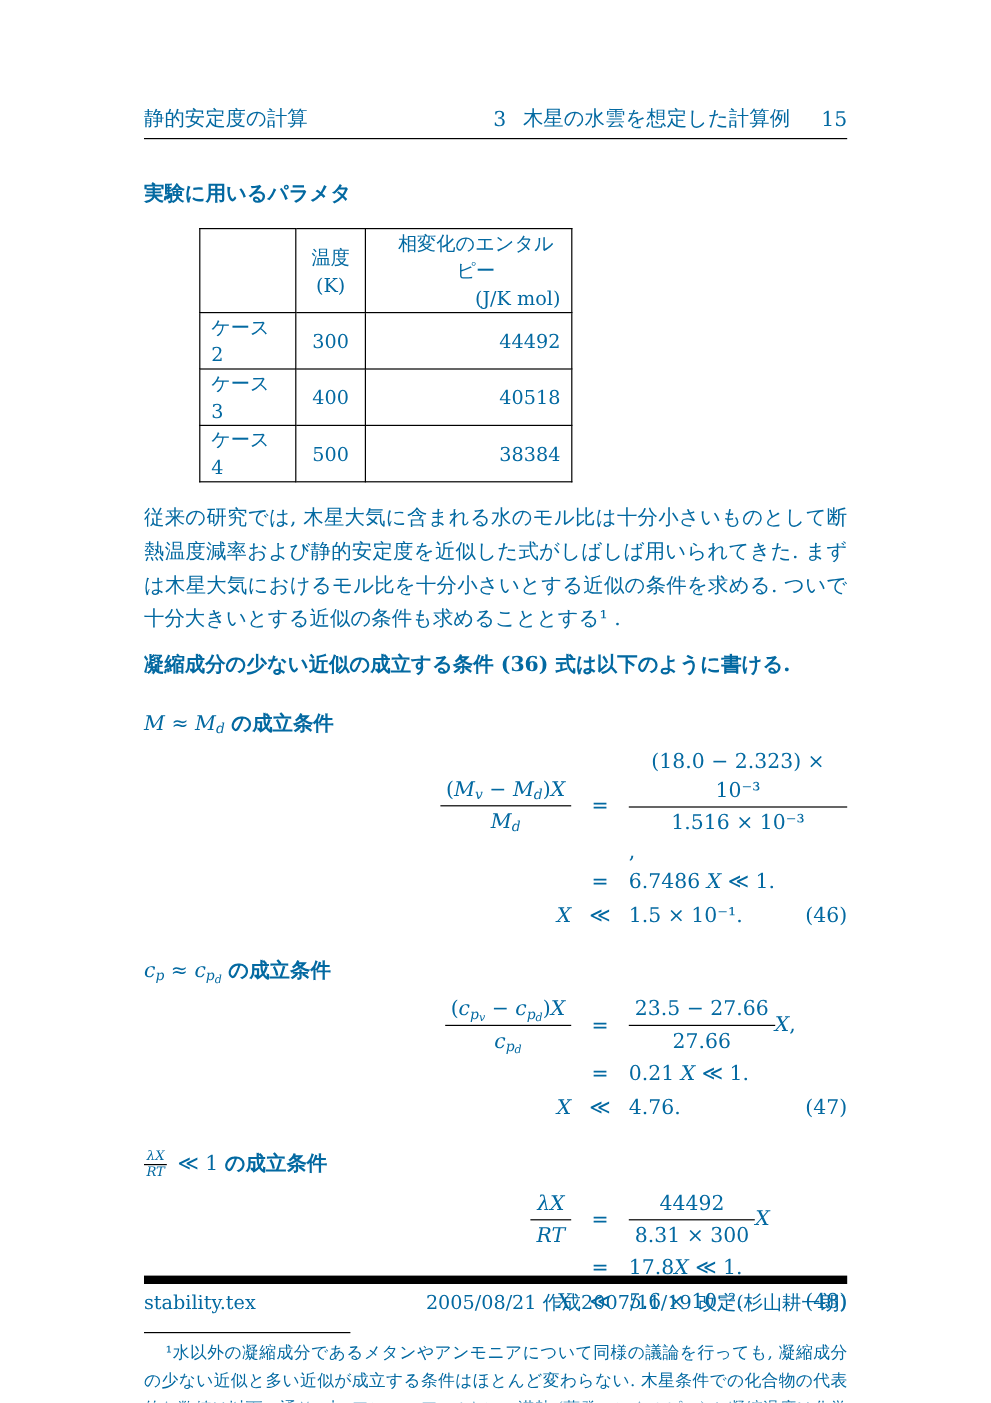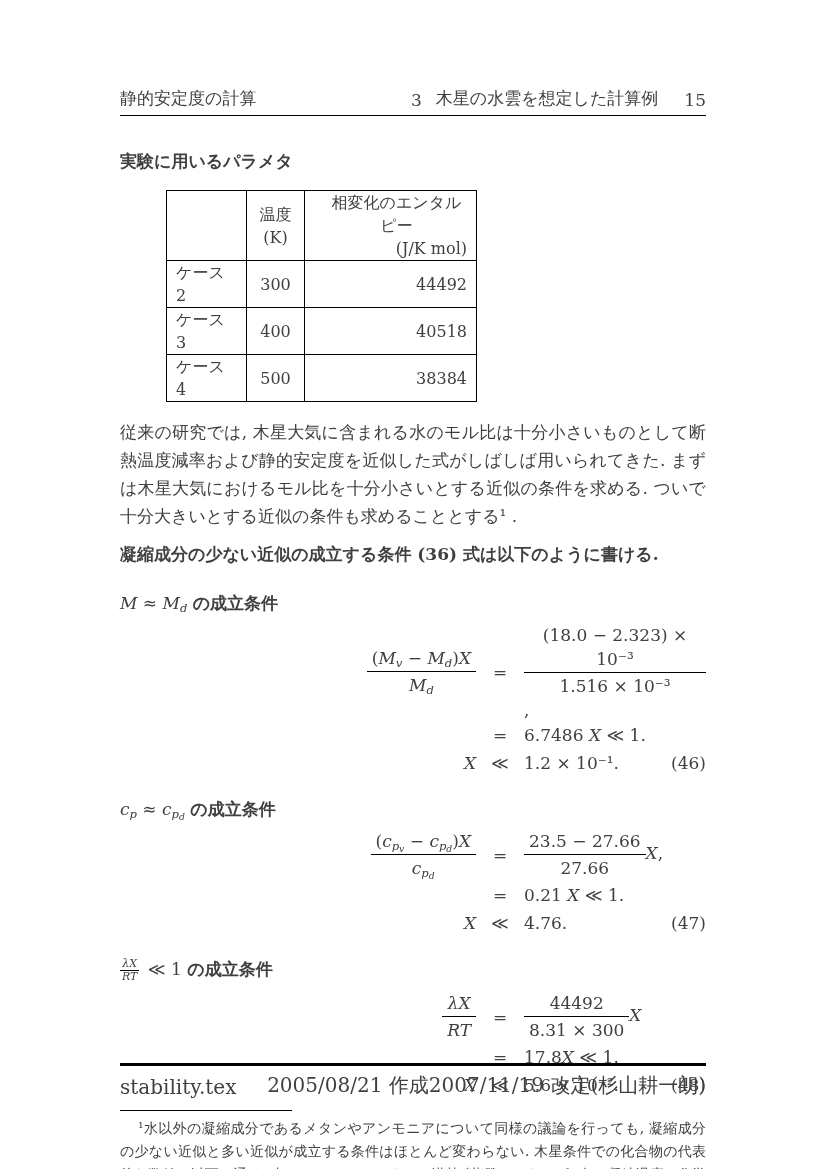--- a/index.html
+++ b/index.html
@@ -2,21 +2,21 @@
 <html><head>
 <meta charset="utf-8">
 <style>
   * { box-sizing: border-box; margin: 0; padding: 0; }
   html, body { background: #ffffff; }
   .page {
     position: relative;
     width: 826px;
     height: 1169px;
     background: #ffffff;
-    color: #404040;
+    color: #0369a1;
     font-family: "DejaVu Serif", "Liberation Serif", serif;
     overflow: hidden;
   }
   .content { position: absolute; left: 120px; top: 0; width: 586px; }
 
   
   .header {
     margin-top: 87px;
     display: flex;
     justify-content: space-between;
@@ -85,25 +85,24 @@
   .sfrac .sfden { border-top: 1px solid #000; display: block; padding: 0 2px; }
   .sfrac .sfnum { display: block; padding: 0 2px; }
 
   
   .fn-rule { margin-top: 14px; width: 172px; border-top: 1px solid #000; }
   .fn-text { margin-top: 6px; font-size: 14px; line-height: 23px; text-align: justify; text-indent: 18px; }
 
   
   .footer {
     position: absolute; left: 120px; top: 1063px; width: 586px;
-    border-top: 3px solid #000000;
+    border-top: 7px solid #000000;
     padding-top: 6px;
     display: flex; justify-content: space-between;
-    font-size: 20px;
-    align-items: flex-end;
+    font-size: 16px;
   }
 </style>
 </head>
 <body>
 
 <div class="page">
   <div class="content">
 
     <div class="header">
       <span>静的安定度の計算</span>
@@ -159,21 +158,21 @@
         <div class="eq-rhs"><span class="frac"><span class="fnum">(18.0 − 2.323) × 10⁻³</span><span class="fden">1.516 × 10⁻³</span></span><span>,</span></div>
       </div>
       <div class="eqrow eqrow-mid">
         <div class="eq-lhs"></div>
         <div class="eq-rel">=</div>
         <div class="eq-rhs"><span>6.7486 </span><span class="mi">X</span><span> ≪ 1.</span></div>
       </div>
       <div class="eqrow eqrow-last">
         <div class="eq-lhs"><span class="mi">X</span></div>
         <div class="eq-rel">≪</div>
-        <div class="eq-rhs"><span>1.2 × 10⁻¹.</span></div>
+        <div class="eq-rhs"><span>1.5 × 10⁻¹.</span></div>
         <div class="eqnum">(46)</div>
       </div>
     </div>
 
     <div>
       <div class="eqhead"><span class="mi">c</span><span class="sub mi">p</span> <span>≈</span> <span class="mi">c</span><span class="sub"><span class="mi">p</span><span class="sub2 mi">d</span></span> <span class="gothic">の成立条件</span></div>
       <div class="eqrow eqrow-frac">
         <div class="eq-lhs"><span class="frac"><span class="fnum"><span>(</span><span class="mi">c</span><span class="sub"><span class="mi">p</span><span class="sub2 mi">v</span></span><span> − </span><span class="mi">c</span><span class="sub"><span class="mi">p</span><span class="sub2 mi">d</span></span><span>)</span><span class="mi">X</span></span><span class="fden"><span class="mi">c</span><span class="sub"><span class="mi">p</span><span class="sub2 mi">d</span></span></span></span></div>
         <div class="eq-rel">=</div>
         <div class="eq-rhs"><span class="frac"><span class="fnum">23.5 − 27.66</span><span class="fden">27.66</span></span><span class="mi">X</span><span>,</span></div>

